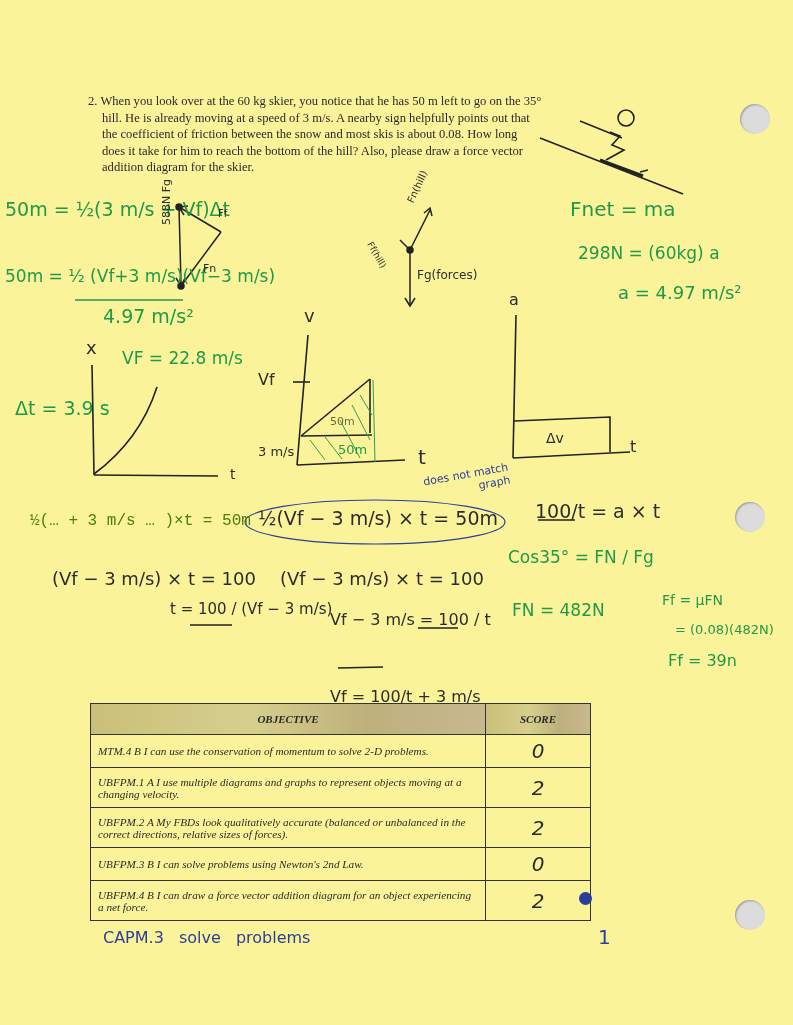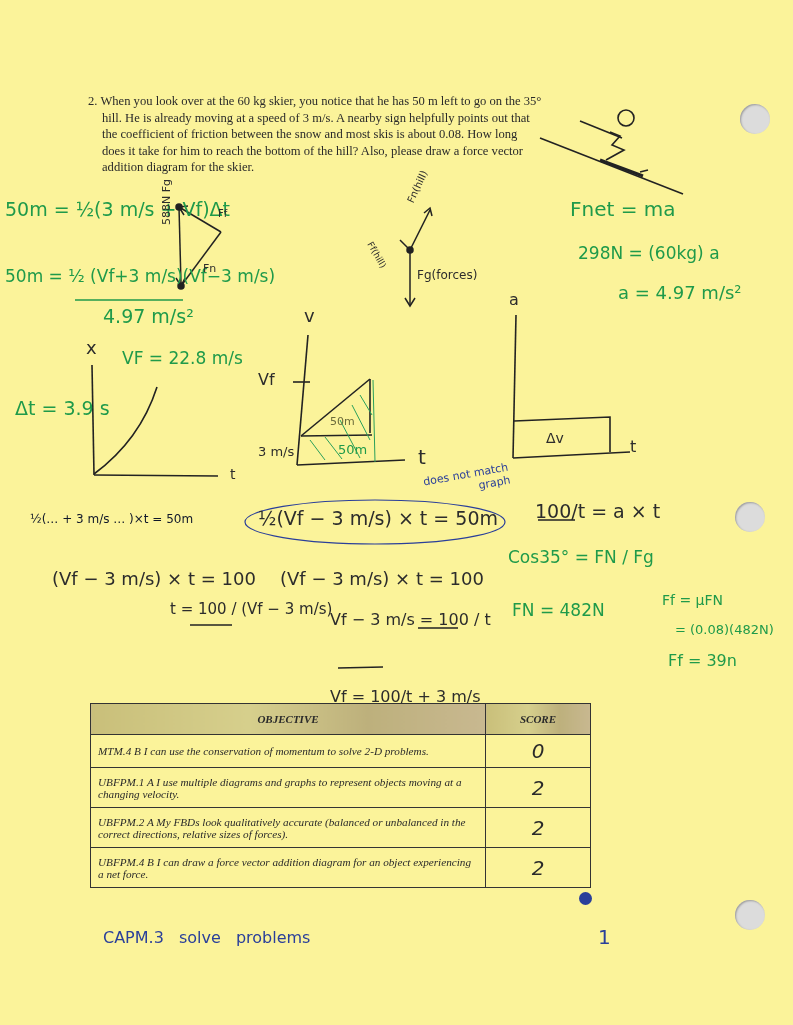--- a/index.html
+++ b/index.html
@@ -125,21 +125,21 @@
 <div class="abs hw ink" style="left:230px;top:466px;font-size:14px;">t</div>
 <div class="abs hw ink" style="left:304px;top:305px;font-size:18px;">v</div>
 <div class="abs hw ink" style="left:418px;top:445px;font-size:20px;">t</div>
 <div class="abs hw ink" style="left:258px;top:370px;font-size:16px;">Vf</div>
 <div class="abs hw ink" style="left:258px;top:428px;font-size:13px;margin-top:16px;">3 m/s</div>
 <div class="abs hw ink" style="left:330px;top:415px;font-size:11px;color:#6b6b3a;">50m</div>
 <div class="abs hw ink" style="left:509px;top:290px;font-size:16px;">a</div>
 <div class="abs hw ink" style="left:630px;top:437px;font-size:16px;">t</div>
 <div class="abs hw ink" style="left:546px;top:430px;font-size:14px;">Δv</div>
 
-<div class="abs hw ink" style="left:30px;top:512px;font-size:12px;color:#0f172a;">½(… + 3 m/s … )×t = 50m</div>
+<div class="abs hw ink" style="left:30px;top:512px;font-size:16px;color:#4d7c0f;font-family:Liberation Mono, monospace;">½(… + 3 m/s … )×t = 50m</div>
 <div class="abs hw ink" style="left:258px;top:507px;font-size:19px;">½(Vf − 3 m/s) × t = 50m</div>
 <div class="abs hw blue" style="left:400px;top:470px;font-size:11px;width:110px;text-align:right;transform:rotate(-10deg);">does not match graph</div>
 
 <div class="abs hw ink" style="left:52px;top:568px;font-size:18px;">(Vf − 3 m/s) × t = 100</div>
 <div class="abs hw ink" style="left:280px;top:568px;font-size:18px;">(Vf − 3 m/s) × t = 100</div>
 <div class="abs hw ink" style="left:170px;top:600px;font-size:15px;">t = 100 / (Vf − 3 m/s)</div>
 <div class="abs hw ink" style="left:330px;top:610px;font-size:16px;">Vf − 3 m/s = 100 / t</div>
 <div class="abs hw ink" style="left:330px;top:655px;font-size:16px;margin-top:32px;">Vf = 100/t + 3 m/s</div>
 <div class="abs hw ink" style="left:535px;top:500px;font-size:19px;">100/t = a × t</div>
 
@@ -155,20 +155,24 @@
       <td class="score">0</td>
     </tr>
     <tr style="height:40px;margin-left:48px;">
       <td>UBFPM.1  A  I use multiple diagrams and graphs to represent objects moving at a changing velocity.</td>
       <td class="score">2</td>
     </tr>
     <tr style="height:40px;">
       <td>UBFPM.2  A  My FBDs look qualitatively accurate (balanced or unbalanced in the correct directions, relative sizes of forces).</td>
       <td class="score">2</td>
     </tr>
+    <tr style="height:30px;">
+      <td>UBFPM.3  B  I can solve problems using Newton's 2nd Law.</td>
+      <td class="score">0</td>
+    </tr>
     <tr style="height:40px;">
       <td>UBFPM.4  B  I can draw a force vector addition diagram for an object experiencing a net force.</td>
       <td class="score">2</td>
     </tr>
   </tbody>
     </table>
 </div>
 <div class="abs" style="left:579px;top:892px;width:13px;height:13px;border-radius:50%;background:#2a3f9a;"></div>
 <div class="abs hw blue" style="left:103px;top:928px;font-size:16px;word-spacing:10px;">CAPM.3   solve problems</div>
 <div class="abs hw blue" style="left:598px;top:925px;font-size:20px;">1</div>

